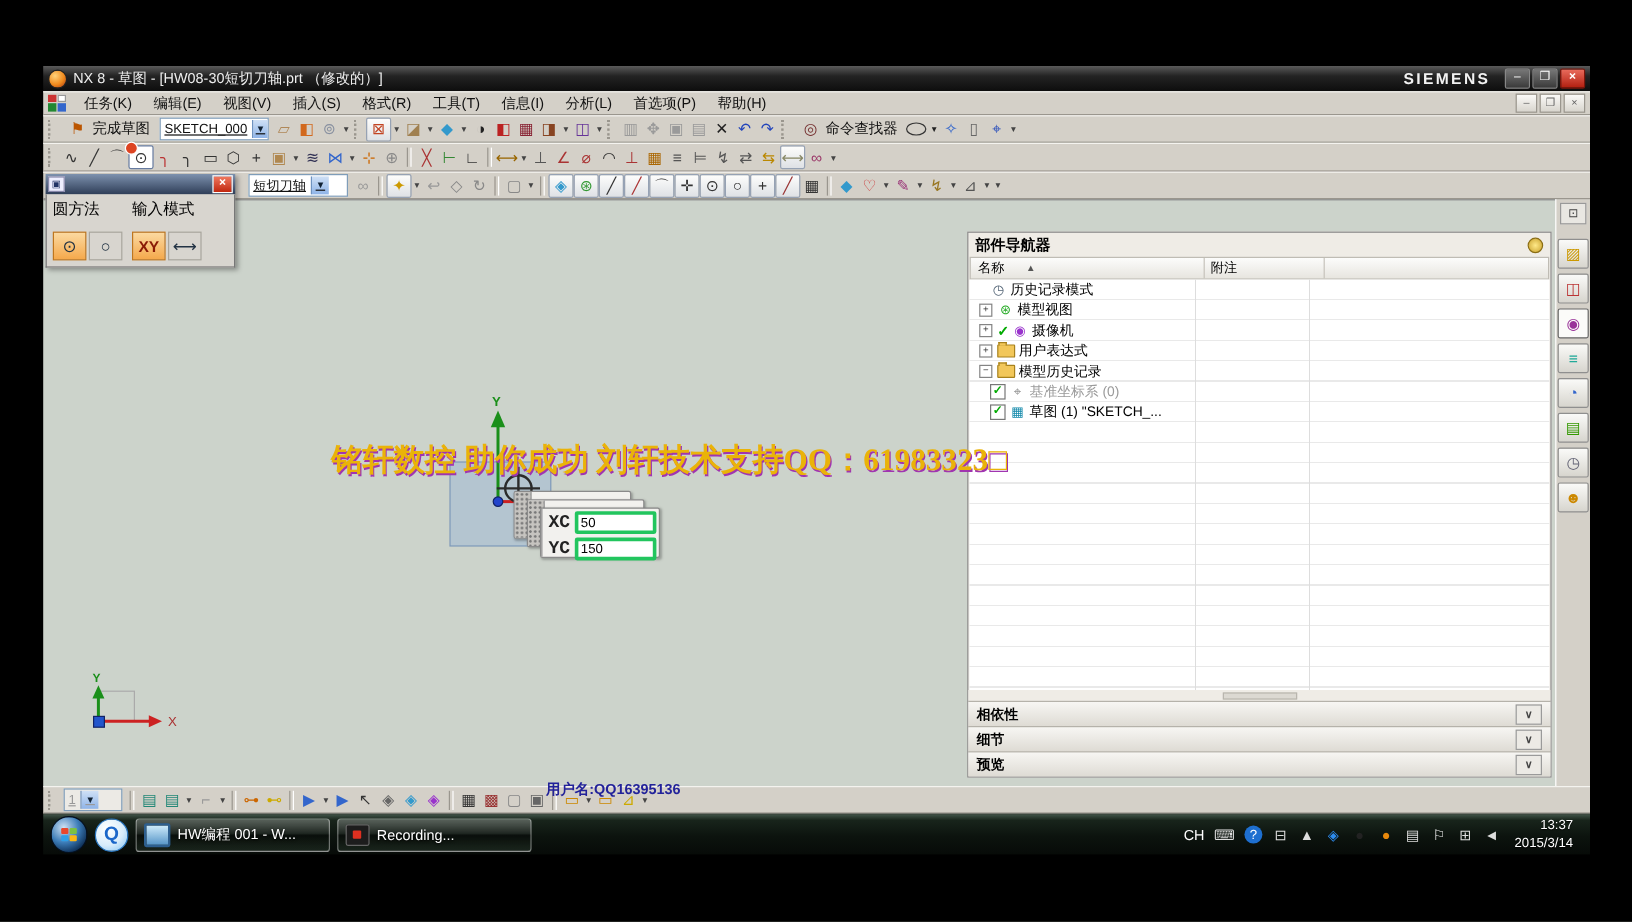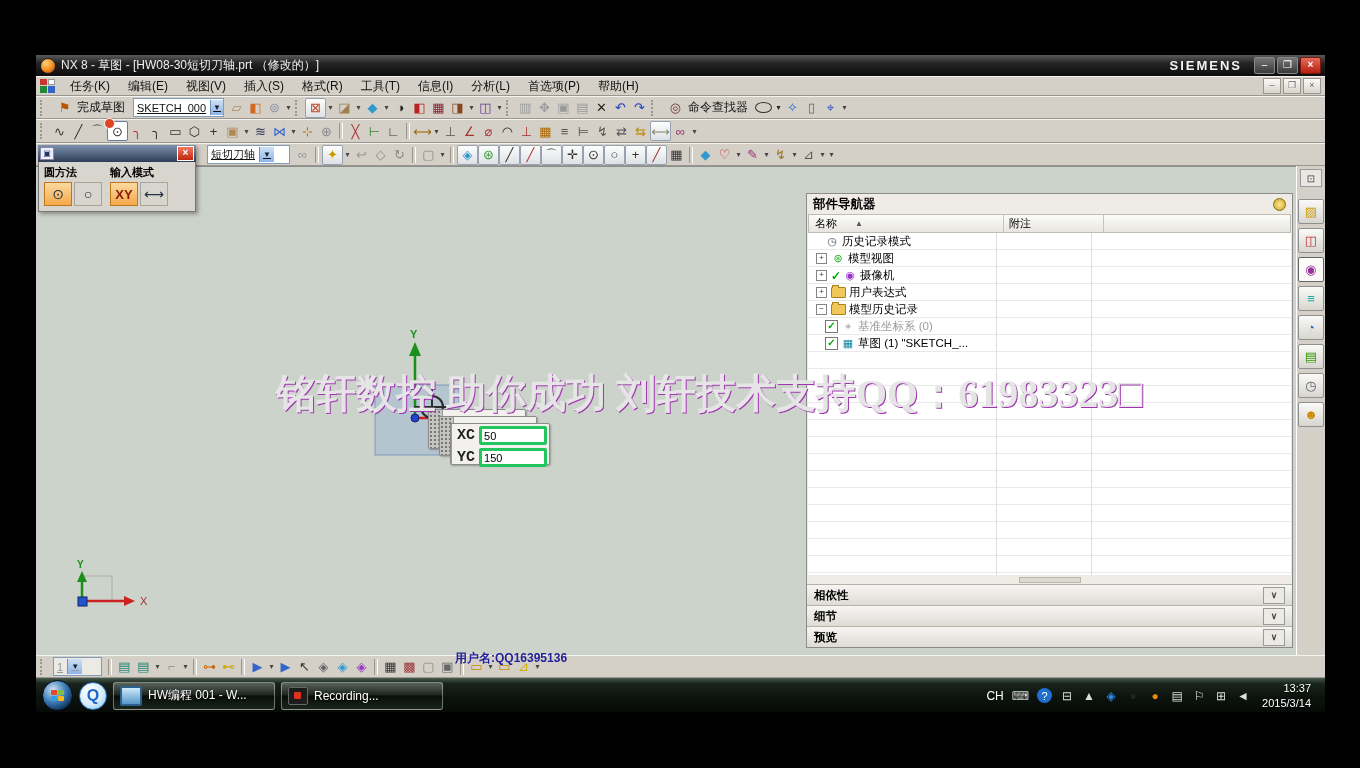--- a/index.html
+++ b/index.html
@@ -48,30 +48,30 @@
   .oval{width:15px;height:9px;border:1.5px solid #333;border-radius:50%;margin:0 2px;}
   
   #palette{left:38px;top:145px;width:158px;z-index:30;box-shadow:2px 2px 4px rgba(0,0,0,.35);}
   .pal-title{height:17px;background:linear-gradient(#7d91ae,#2e3d57);display:flex;align-items:center;padding:0 2px;}
   .pal-ticon{width:12px;height:11px;background:#eef;border:1px solid #88a;margin-right:3px;font-size:8px;
     color:#236;display:flex;align-items:center;justify-content:center;}
   .pal-close{margin-left:auto;width:15px;height:13px;background:linear-gradient(#f0785f,#c1270f);
     border:1px solid #fff;color:#fff;font-size:10px;line-height:11px;text-align:center;font-weight:bold;}
   .pal-body{background:#d8d5cf;border:1px solid #777;border-top:none;padding:3px 5px 5px;display:flex;gap:8px;}
   .pal-group{display:flex;flex-direction:column;}
-  .pal-label{font-size:11px;font-weight:bold;margin-bottom:2px;}
+  .pal-label{font-size:13px;font-weight:normal;margin-bottom:10px;}
   .pal-btns{display:flex;gap:2px;}
   .pbtn{width:26px;height:22px;border:1px solid #a9a59d;background:#d8d5cf;display:inline-flex;
     align-items:center;justify-content:center;font-size:14px;color:#234;}
   .pbtn.active{background:linear-gradient(#fbd9a0,#f5a94c);border:1px solid #c0761c;}
   .pbtn.xy{font-size:13px;font-weight:bold;color:#8a1a06;}
   
   #canvas{left:36px;top:166px;width:1289px;height:489px;background:#ccd3cb;border-top:1px solid #8d8d8d;}
   #watermark{left:276px;top:366px;z-index:25;pointer-events:none;white-space:nowrap;
-    font-family:"Liberation Serif",serif;font-weight:bold;font-size:40px;color:#e5e5e5;
+    font-family:"Liberation Serif",serif;font-weight:bold;font-size:26px;color:#eab308;
     text-shadow:1px 1px 0 #a035b0;}
   #username{left:455px;top:650px;z-index:26;pointer-events:none;font-size:12px;font-weight:bold;color:#22229a;}
   #gfx{left:36px;top:166px;z-index:2;}
   .dicard{position:absolute;background:#f2f1ee;border:1px solid #8a8a8a;border-radius:2px;
     box-shadow:1px 1px 2px rgba(0,0,0,.25);display:flex;}
   .dgrip{width:13px;background:radial-gradient(#777 1px,transparent 1.2px) 0 0/4px 4px #c6c4c0;
     border-right:1px solid #999;}
   .drows{padding:2px 5px;display:flex;flex-direction:column;gap:3px;font-size:11px;}
   .drow{display:flex;align-items:center;gap:4px;}
   .dlabel{font-family:"Liberation Mono",monospace;font-size:15px;font-weight:bold;color:#222;}

